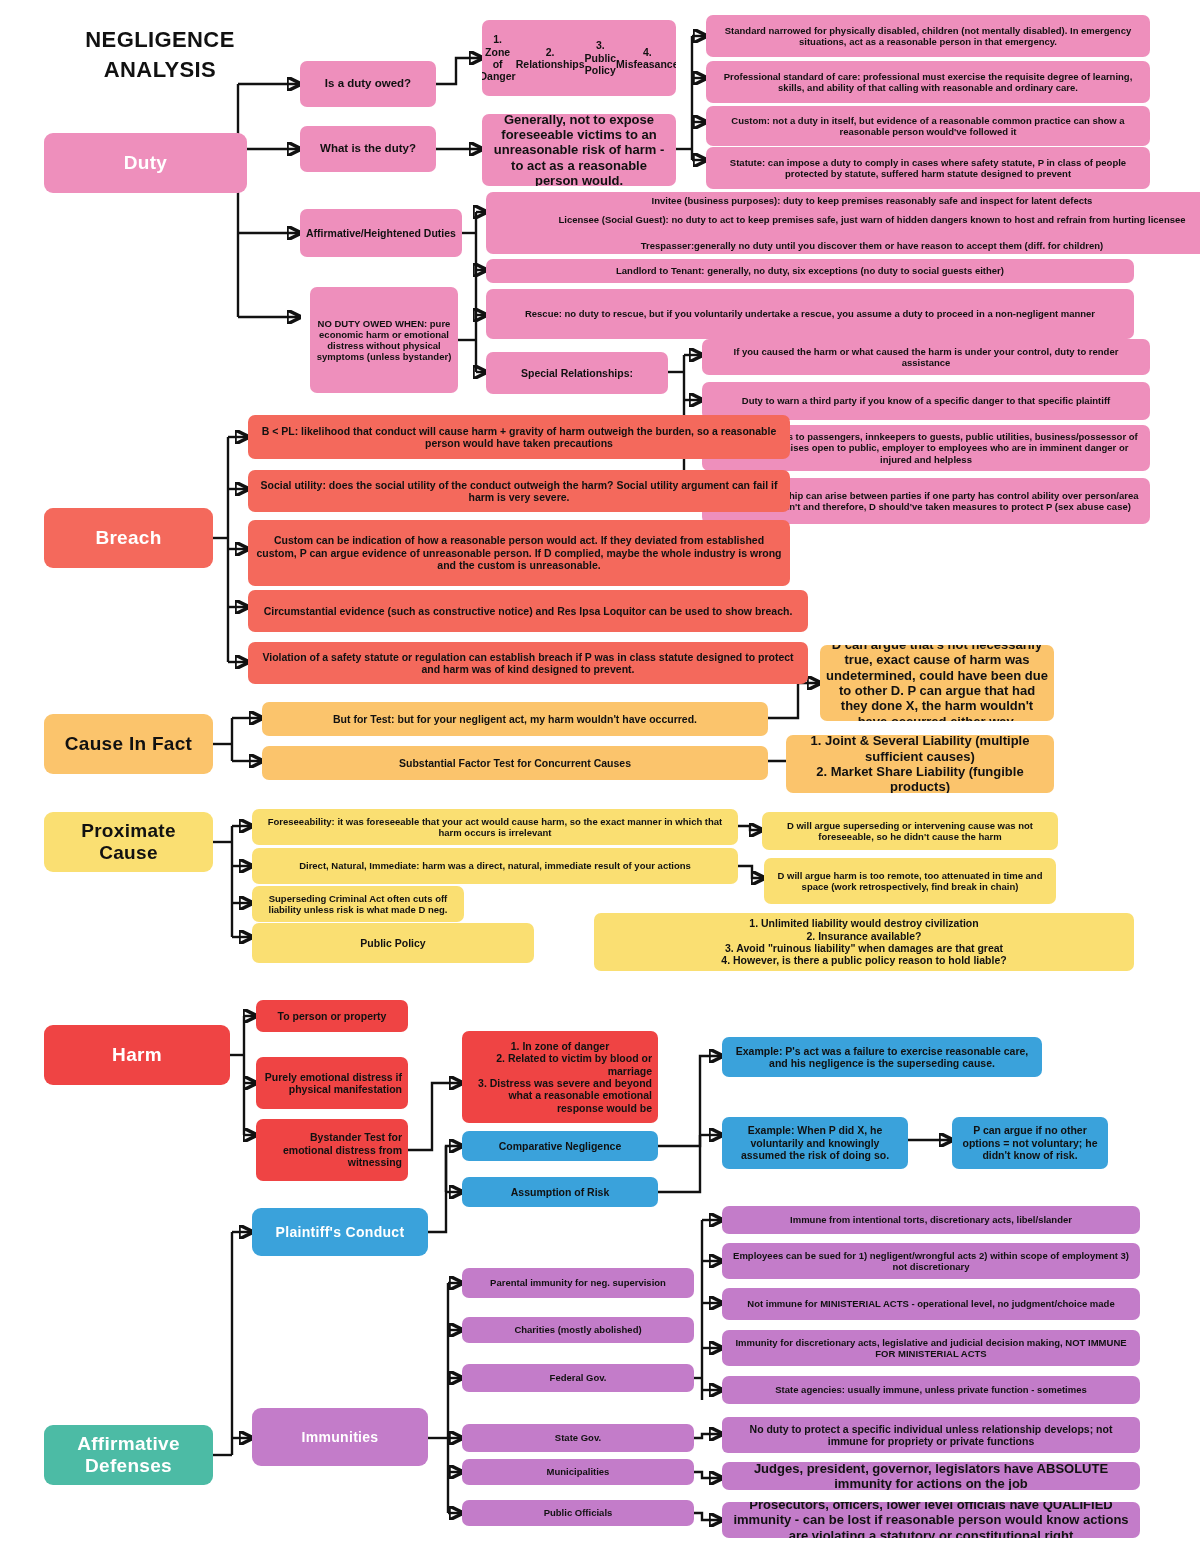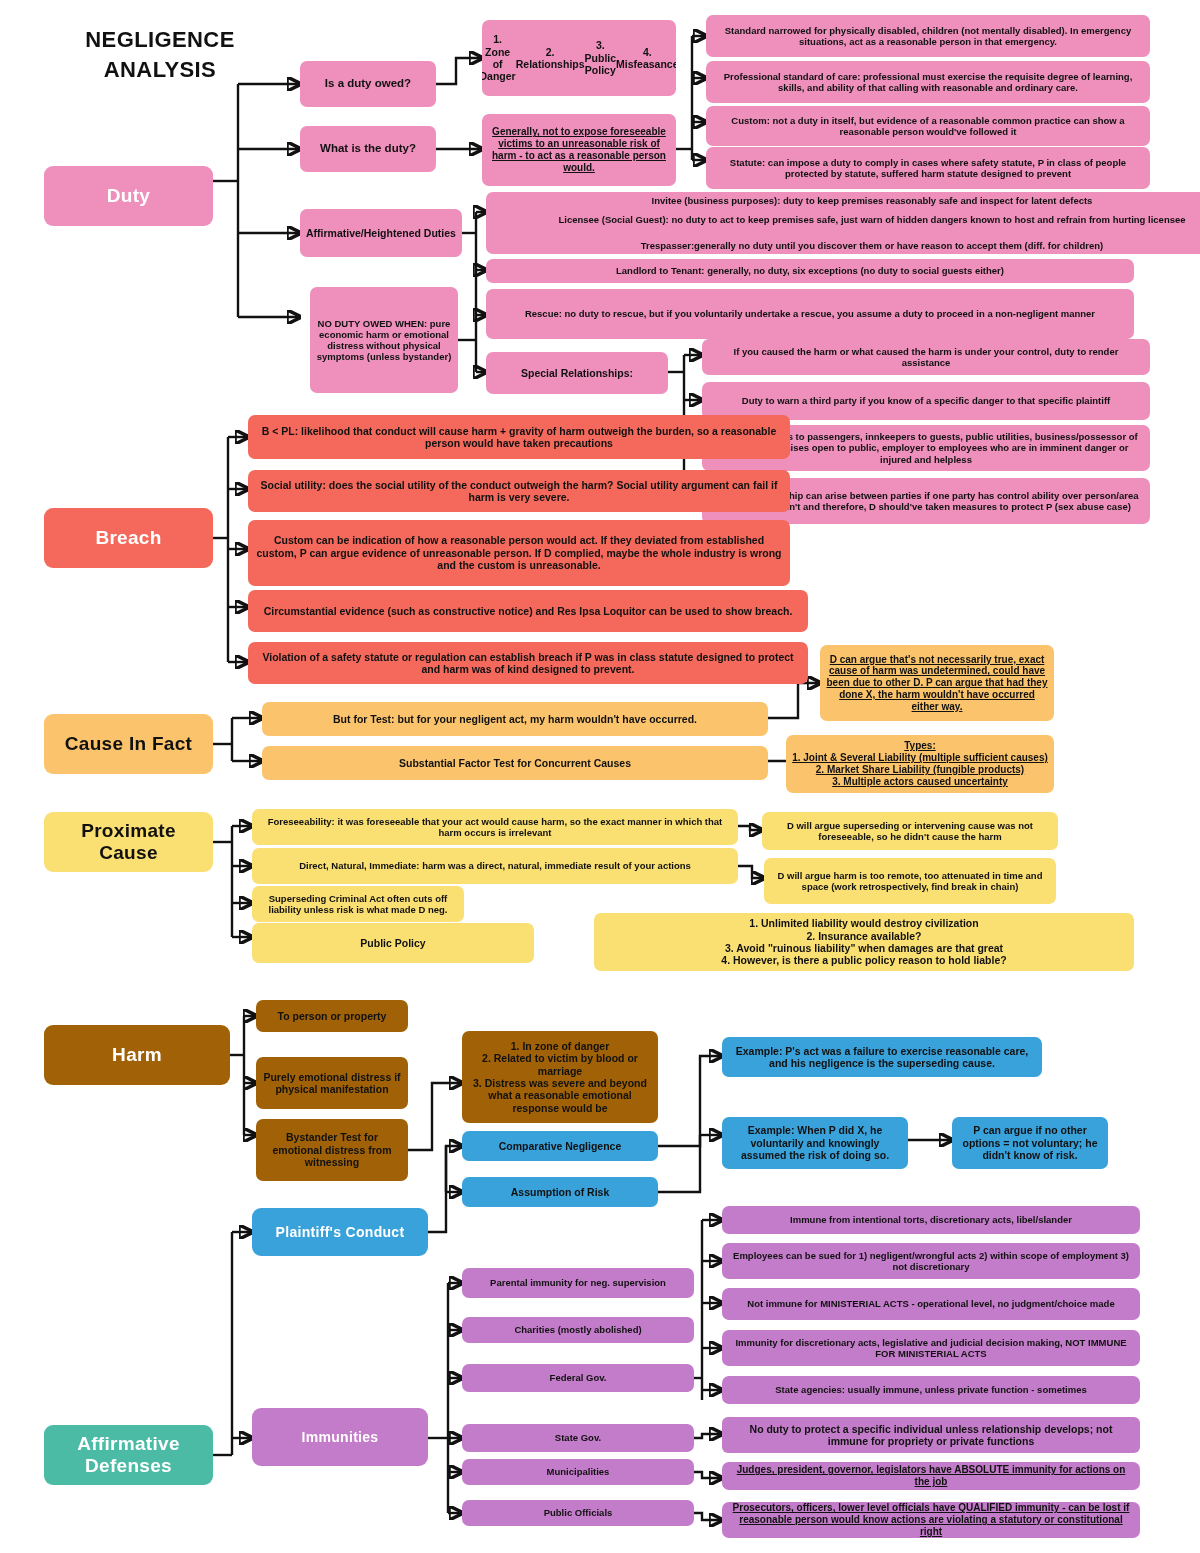--- a/index.html
+++ b/index.html
@@ -42,37 +42,37 @@
     color:#111111;
     text-align:center;
     line-height:1.35;
     letter-spacing:.4px;
   }
   
   .c-pink   {background:#EE8FBC;}
   .c-red    {background:#F4695C;}
   .c-orange {background:#FBC46C;}
   .c-yellow {background:#FADF72;}
-  .c-green  {background:#a16207;}
+  .c-green  {background:#ef4444;text-align:right;}
   .c-blue   {background:#3AA2DB;}
   .c-teal   {background:#4CBBA5;}
   .c-purple {background:#C37CC9;}
 
   svg#wires{
     position:absolute;
     left:0;top:0;
     width:1200px;height:1553px;
     pointer-events:none;
   }
   svg#wires path, svg#wires line{
     stroke:#111111;
     stroke-width:2.4;
     fill:none;
   }
-  .fs8{font-size:10px;text-decoration:underline;}
+  .fs8{font-size:13px;}
   .fs9{font-size:9.5px;}
   .fs10{font-size:10.5px;}
   .fs11{font-size:11.5px;}
 </style>
 </head>
 <body>
 
 <div id="canvas">
 
   <svg id="wires" viewBox="0 0 1200 1553">
@@ -190,21 +190,21 @@
     <path d="M680,1438 L702,1438 L702,1434 L722,1434" marker-end="url(#ar)"></path>
     <path d="M680,1472 L702,1472 L702,1478 L722,1478" marker-end="url(#ar)"></path>
     <path d="M680,1513 L702,1513 L702,1520 L722,1520" marker-end="url(#ar)"></path>
   </svg>
 
   <div class="title" style="left:50px;top:25px;width:220px;">
     <div>NEGLIGENCE</div>
     <div>ANALYSIS</div>
   </div>
 
-  <div class="node root c-pink" style="left:44px;top:166px;width:169px;height:60px;">Duty</div>
+  <div class="node root c-pink" style="left:44px;top:133px;width:203px;height:60px;">Duty</div>
 
   <div class="node c-pink fs11" style="left:300px;top:61px;width:136px;height:46px;">Is a duty owed?</div>
 
   <div class="node c-pink fs11" style="left:300px;top:126px;width:136px;height:46px;">What is the duty?</div>
 
   <div class="node c-pink fs10" style="left:300px;top:209px;width:162px;height:48px;">Affirmative/Heightened Duties</div>
 
   <div class="node c-pink fs9" style="left:310px;top:287px;width:148px;height:106px;">NO DUTY OWED WHEN: pure economic harm or emotional distress without physical symptoms (unless bystander)</div>
 
   <div class="node c-pink fs10" style="left:482px;top:20px;width:194px;height:76px;flex-direction:row;">

